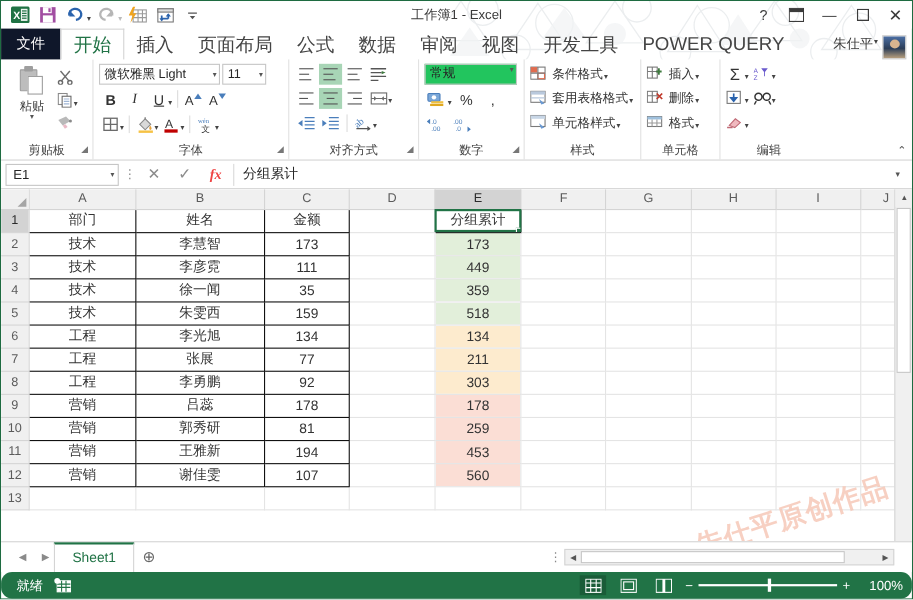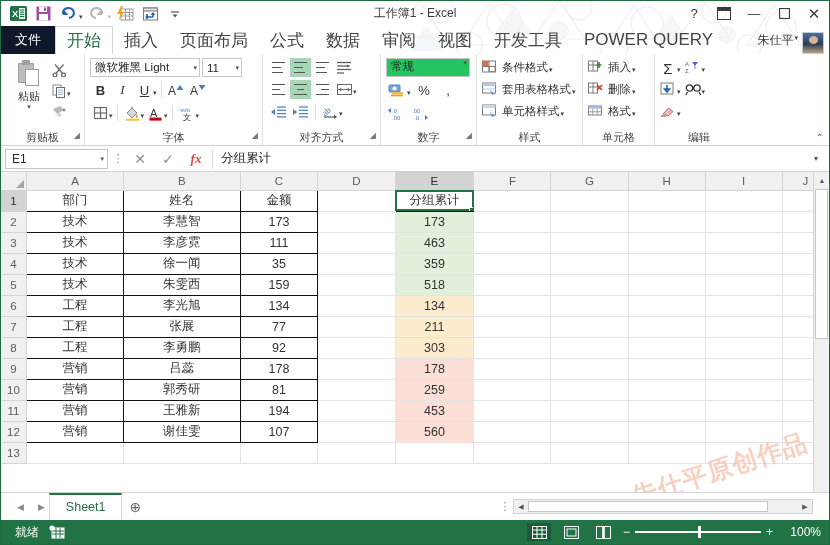--- a/index.html
+++ b/index.html
@@ -198,21 +198,21 @@
   }
   .addsheet{width:26px;display:flex;align-items:center;justify-content:center;color:#666;font-size:14px;}
   .hdots{width:16px;text-align:center;color:#888;font-size:11px;margin-left:auto;}
   .hscroll{width:300px;height:15px;background:#f0f0f0;border:1px solid #d4d4d4;display:flex;align-items:center;margin-right:16px;position:relative;}
   .hs-arrow{width:14px;text-align:center;font-size:7px;color:#555;}
   .hs-thumb{position:absolute;left:14px;top:1px;bottom:1px;width:240px;background:#fff;border:1px solid #c6c6c6;}
 
   
   .statusbar{
     height:24px;background:#217346;color:#fff;display:flex;align-items:center;
-    font-size:12px;padding:0 8px;gap:10px;flex:0 0 24px;
+    font-size:12px;padding:0 8px;gap:10px;flex:0 0 24px;border-radius:10px;
   }
   .sb-ready{padding-left:6px;}
   .sb-icon{width:16px;height:14px;position:relative;}
   .sb-right{margin-left:auto;display:flex;align-items:center;gap:8px;}
   .viewbtn{width:24px;height:18px;display:flex;align-items:center;justify-content:center;}
   .viewbtn.on{background:#1a5c38;}
   .zoomslider{display:flex;align-items:center;gap:5px;width:150px;}
   .zs-line{flex:1;height:2px;background:#fff;position:relative;}
   .zs-handle{position:absolute;left:50%;top:-5px;width:3px;height:12px;background:#fff;}
   .zoomval{width:40px;text-align:right;}
@@ -841,21 +841,21 @@
             <td class="cell"></td>
             <td class="cell"></td>
             <td class="cell"></td>
           </tr>
           <tr>
             <td class="rowhdr">3</td>
             <td class="cell bord">技术</td>
             <td class="cell bord">李彦霓</td>
             <td class="cell bord">111</td>
             <td class="cell"></td>
-            <td class="cell" style="background: rgb(226, 239, 218);">463</td>
+            <td class="cell" style="background: rgb(226, 239, 218);">449</td>
             <td class="cell"></td>
             <td class="cell"></td>
             <td class="cell"></td>
             <td class="cell"></td>
             <td class="cell"></td>
           </tr>
           <tr>
             <td class="rowhdr">4</td>
             <td class="cell bord">技术</td>
             <td class="cell bord">徐一闻</td>

